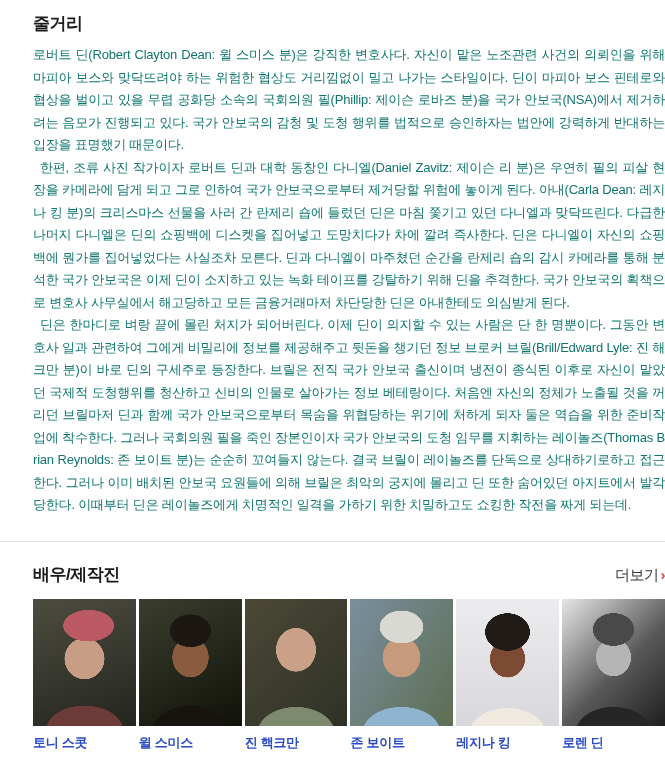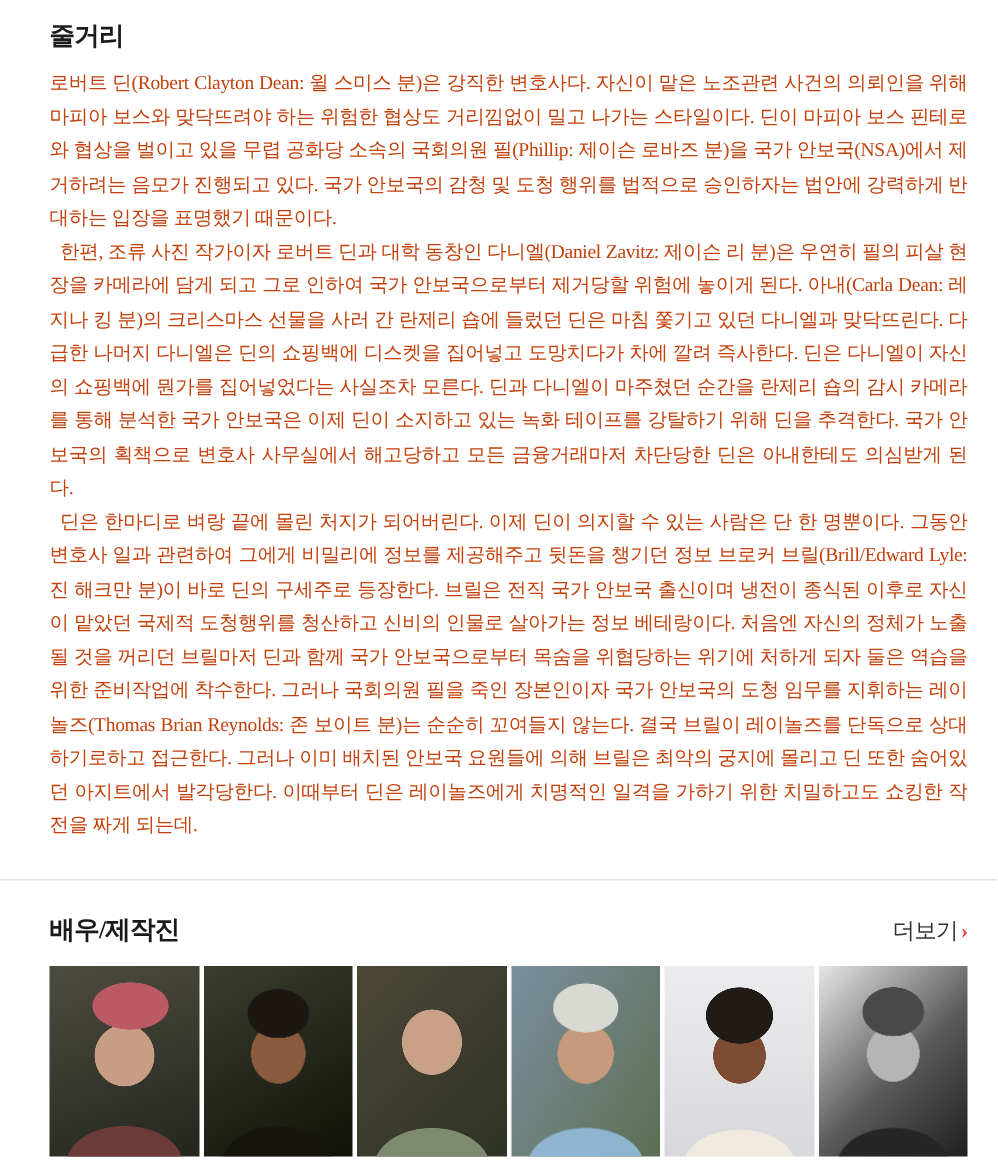--- a/index.html
+++ b/index.html
@@ -4,43 +4,42 @@
 <style>
   * { box-sizing: border-box; }
   html, body { margin: 0; padding: 0; }
   body {
     width: 665px; height: 780px;
     background: #ffffff;
     font-family: "Liberation Sans", "DejaVu Sans", sans-serif;
     color: #3d3d3d;
     overflow: hidden;
   }
-  .content { padding-left: 33px; padding-right: 20px; }
+  .content { padding-left: 33px; }
   .top { padding-top: 12px; }
 
   .synopsis-title {
     font-size: 17px; font-weight: bold; color: #1a1a1a;
     margin: 0 0 9px 0; letter-spacing: -0.5px;
   }
   .synopsis p {
-    margin: 0; font-size: 13px; line-height: 22.5px; color: #c2410c;
-    text-align: justify; word-break: break-all; letter-spacing: -0.2px; font-family: Liberation Serif, serif;
+    margin: 0; font-size: 13px; line-height: 22.5px; color: #0f766e;
+    text-align: justify; word-break: break-all; letter-spacing: -0.2px;
   }
   .synopsis p + p { text-indent: 7px; }
 
   .divider {
     width: 665px; height: 1px; background: #e1e1e1;
     margin-top: 24px;
   }
 
   .bottom { padding-top: 21px; }
   .cast-header {
     display: flex; justify-content: space-between; align-items: baseline;
     margin-bottom: 13px;
-    font-family: Liberation Serif, serif;
   }
   .cast-title {
     font-size: 17px; font-weight: bold; color: #1a1a1a;
     margin: 0; letter-spacing: -0.5px;
   }
   .more-link {
     font-size: 15px; color: #333; text-decoration: none; cursor: pointer;
     letter-spacing: -0.5px;
   }
   .more-link .chevron { color: #ef3e3e; font-weight: bold; margin-left: 2px; }

